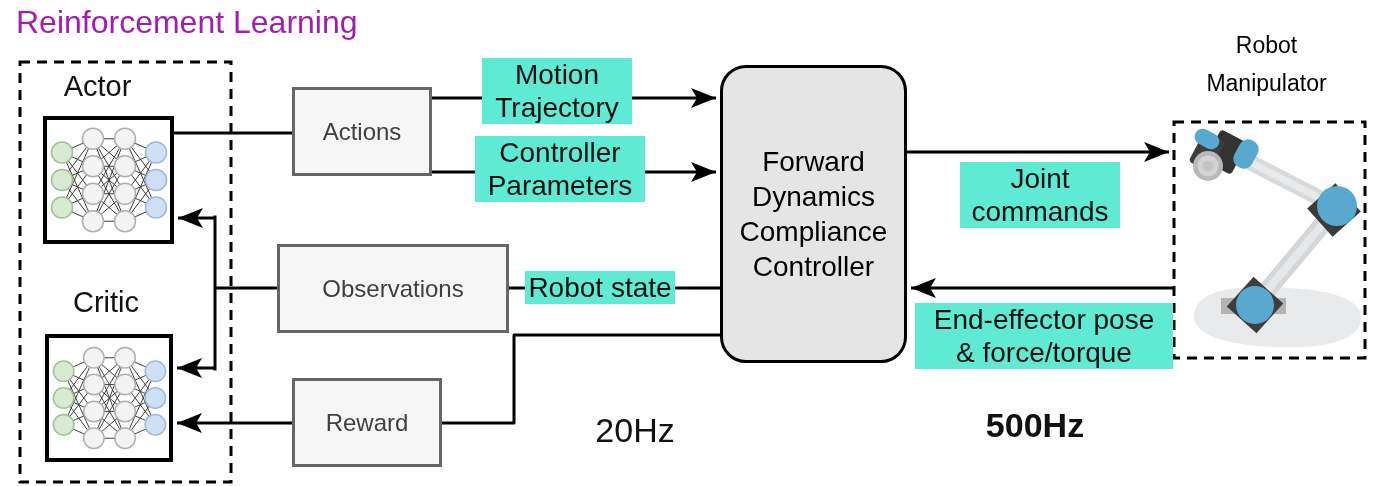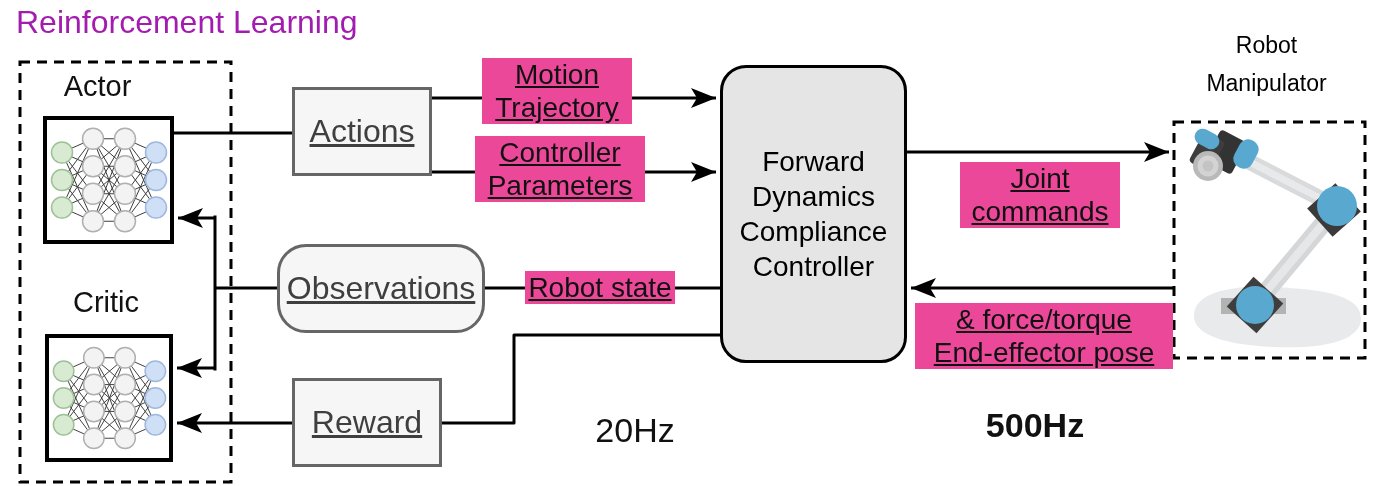--- a/index.html
+++ b/index.html
@@ -13,32 +13,32 @@
   .sec-label{font-size:29px;color:#111;text-align:center;}
   .actor-label{left:30px;top:70px;width:135px;}
   .critic-label{left:38px;top:286px;width:136px;}
   .net-box{background:#fff;border:4px solid #000;box-sizing:border-box;}
   .actor-net{left:43px;top:116px;width:131px;height:128px;}
   .critic-net{left:45px;top:334px;width:128px;height:128px;}
   .net-box svg{display:block;width:100%;height:100%;}
   .gray-box{
     background:#f6f6f6;border:3px solid #666;box-sizing:border-box;
     display:flex;align-items:center;justify-content:center;
-    font-size:32px;color:#3f3f3f;text-decoration:underline;
+    font-size:24px;color:#3f3f3f;
   }
   .actions-box{left:292px;top:87px;width:140px;height:89px;}
-  .observations-box{left:277px;top:244px;width:208px;height:89px;border-radius:29px;}
+  .observations-box{left:277px;top:244px;width:232px;height:89px;}
   .reward-box{left:292px;top:378px;width:150px;height:89px;}
   .controller-box{
     left:720px;top:65px;width:187px;height:298px;border:3px solid #000;border-radius:26px;
     background:#e5e5e5;box-sizing:border-box;display:flex;flex-direction:column;
     align-items:center;justify-content:center;font-size:28px;line-height:35px;text-align:center;
   }
   .edge-label{text-align:center;font-size:28px;line-height:33px;color:#111;}
-  .edge-label span{display:inline-block;background:#ec4899;padding:0 3px;text-decoration:underline;}
+  .edge-label span{display:inline-block;background:#5eead4;padding:0 3px;}
   .edge-label span{margin:0 auto;}
   .edge-label .ln{display:block;}
   .edge-label .ln span{display:inline-block;}
   .motion-label{left:482px;top:58px;width:150px;}
   .params-label{left:475px;top:136px;width:170px;}
   .robot-state-label{left:520px;top:271px;width:160px;}
   .joint-label{left:960px;top:162px;width:160px;}
   .eef-label{left:915px;top:303px;width:258px;}
   .rate{font-size:34px;color:#111;text-align:center;}
   .rate-20{left:575px;top:411px;width:120px;}
@@ -224,22 +224,22 @@
     <span class="ln"><span>Parameters</span></span>
   </div>
   <div class="abs edge-label robot-state-label">
     <span>Robot state</span>
   </div>
   <div class="abs edge-label joint-label">
     <span class="ln"><span>Joint</span></span>
     <span class="ln"><span>commands</span></span>
   </div>
   <div class="abs edge-label eef-label">
+    <span class="ln"><span>End-effector pose</span></span>
     <span class="ln"><span>&amp; force/torque</span></span>
-    <span class="ln"><span>End-effector pose</span></span>
   </div>
 
   <div class="abs rate rate-20">20Hz</div>
   <div class="abs rate rate-500">500Hz</div>
 
   <div class="abs robot-title">
     <span style="display:block">Robot</span>
     <span style="display:block">Manipulator</span>
   </div>
   <div class="abs robot-holder">

